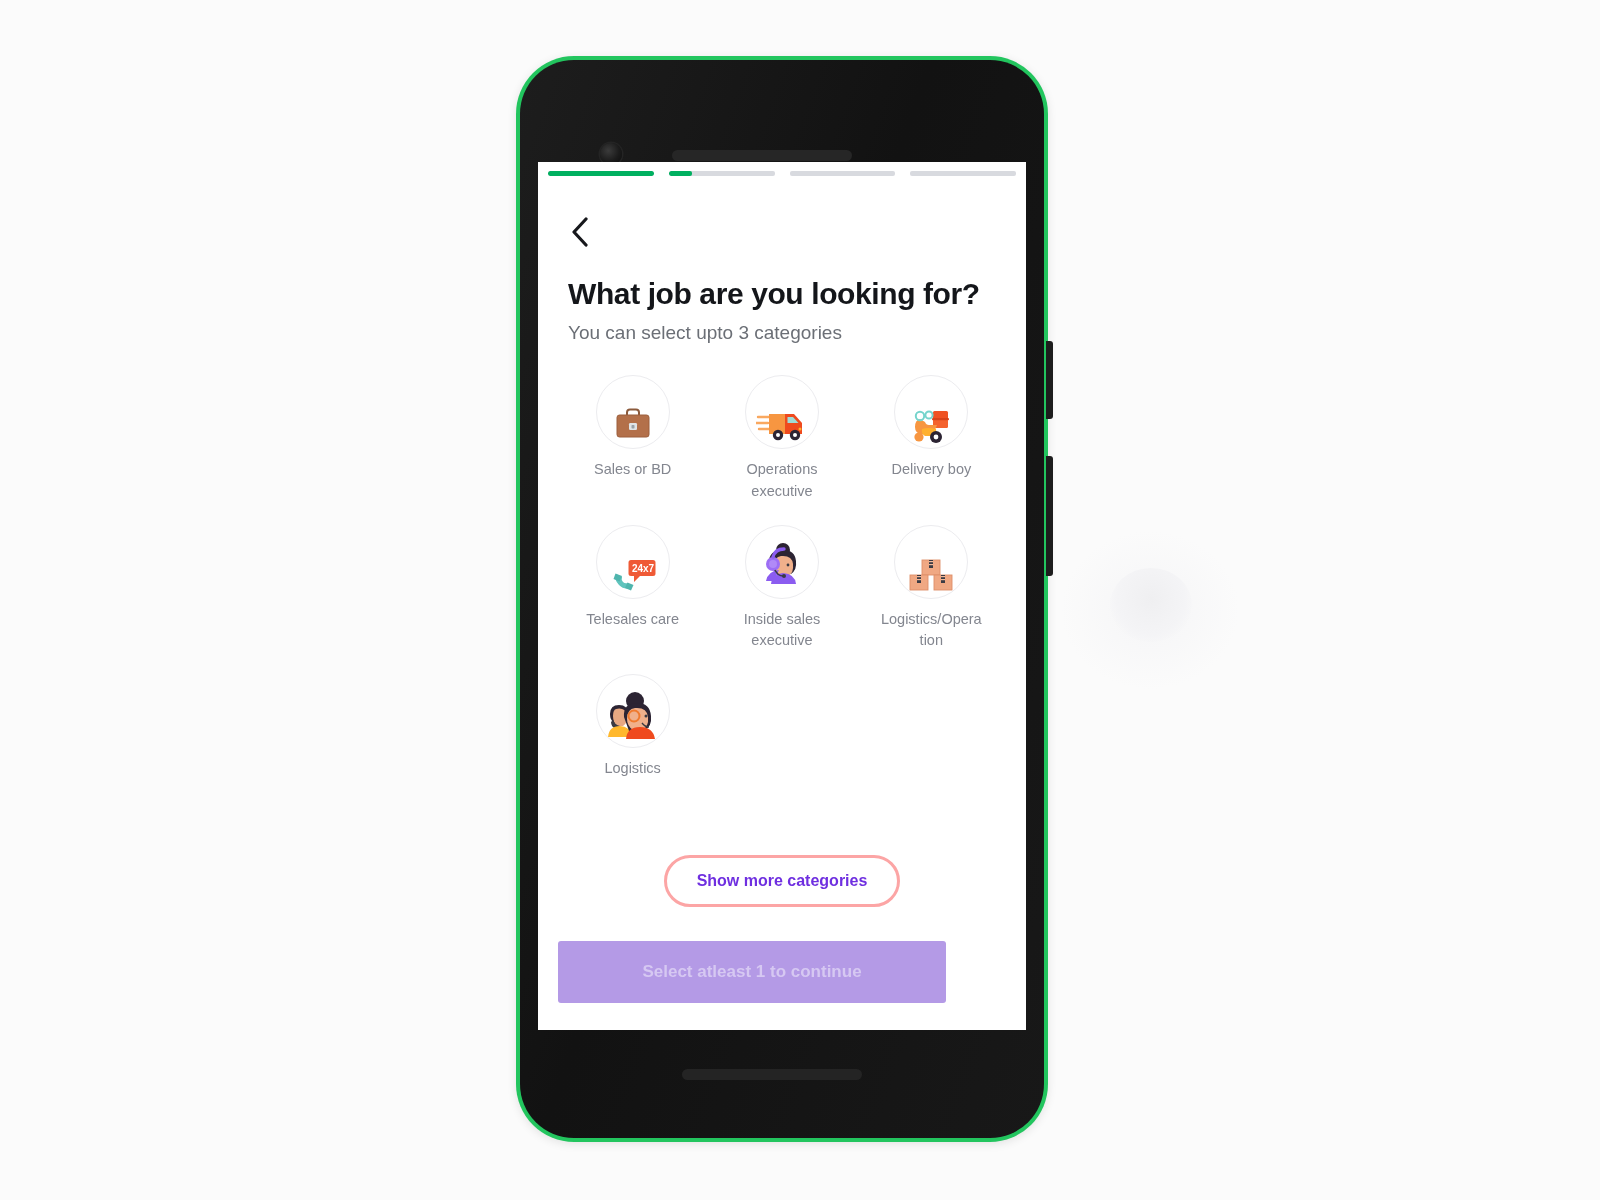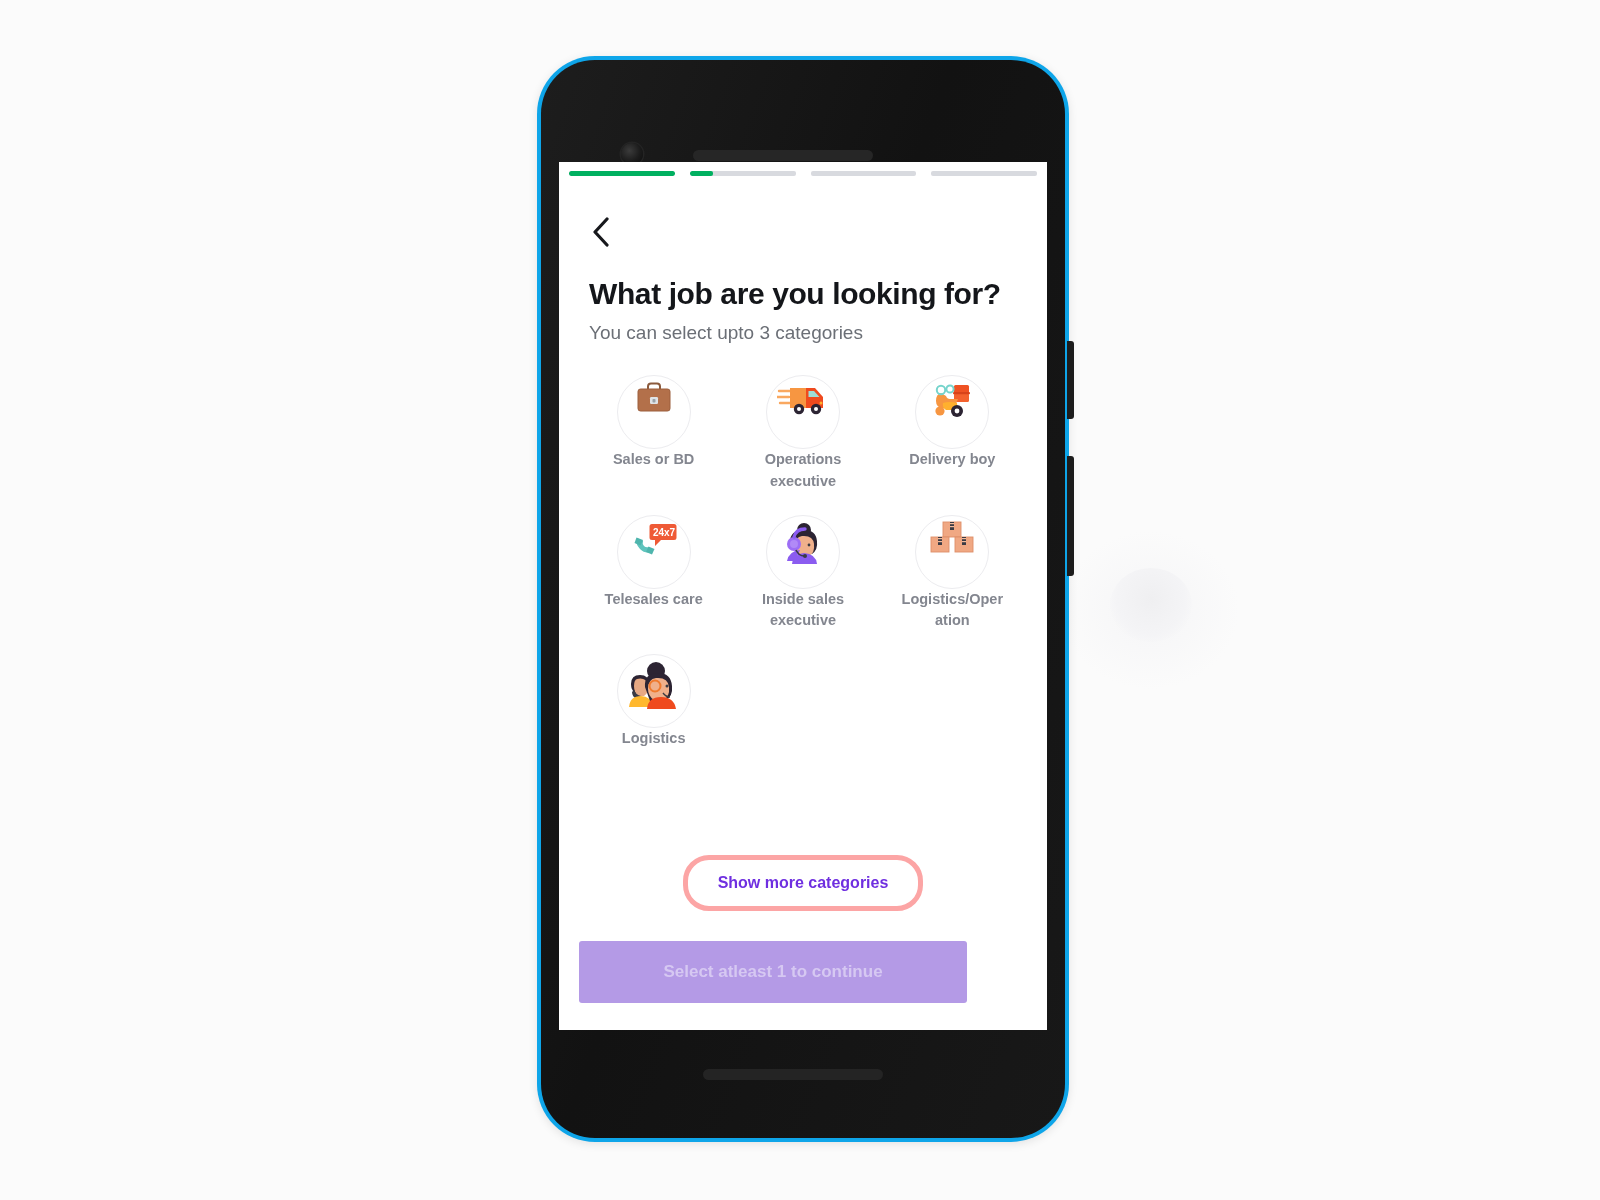--- a/index.html
+++ b/index.html
@@ -33,25 +33,25 @@
   }
   #smudge-halo {
     left: 1060px; top: 530px;
     width: 180px; height: 160px;
     background: radial-gradient(ellipse at 50% 50%, rgba(240,240,243,0.55) 0%, rgba(251,251,251,0) 70%);
   }
 
   
   #phone {
     position: absolute;
-    left: 537px;
+    left: 516px;
     top: 56px;
     width: 532px;
     height: 1086px;
-    background: #0ea5e9;
+    background: #22c55e;
     border-radius: 58px;
     box-shadow: 0 2px 10px rgba(0,0,0,0.10);
   }
   #phone-inner-edge {
     position: absolute;
     left: 4px; top: 4px;
     width: calc(100% - 8px);
     height: calc(100% - 8px);
     border-radius: 54px;
     background: linear-gradient(110deg, #1d1d1d 0%, #121212 45%, #181818 100%);
@@ -175,45 +175,45 @@
     cursor: pointer;
     user-select: none;
   }
   .cat-circle {
     width: 72px;
     height: 72px;
     border-radius: 50%;
     border: 1px solid #ececef;
     background: #ffffff;
     display: flex;
-    align-items: flex-start;
+    align-items: flex-end;
     justify-content: center;
     overflow: hidden;
   }
   .cat-circle svg { display: block; }
   .cat-label {
+    margin-top: 10px;
     width: 104px;
     text-align: center;
     font-size: 14.5px;
     line-height: 1.5;
     color: #83868f;
     word-break: break-word;
-    font-weight: bold;
   }
 
   
   #show-more-wrap {
     position: absolute;
     left: 0; right: 0;
     top: 693px;
     display: flex;
     justify-content: center;
   }
   #show-more-btn {
-    border: 5px solid #fca5a5;
+    border: 3px solid #fca5a5;
     border-radius: 26px;
     background: #ffffff;
     color: #6f2fe0;
     font-size: 16px;
     font-weight: bold;
     padding: 14px 30px;
     cursor: pointer;
     font-family: "Liberation Sans", sans-serif;
   }
 

